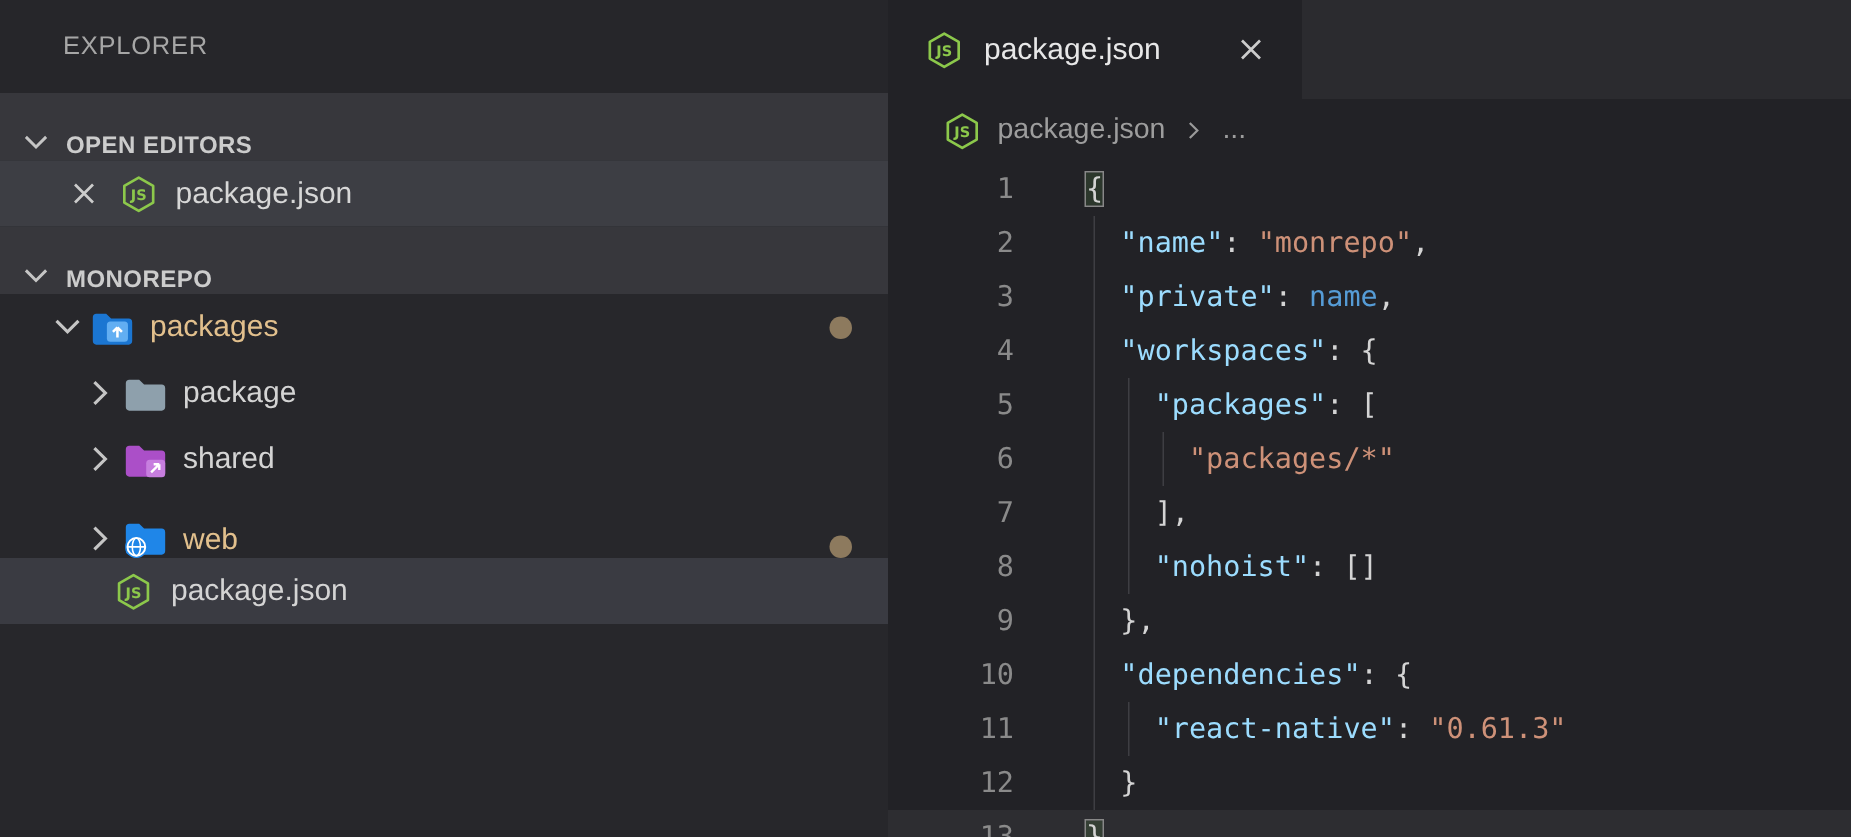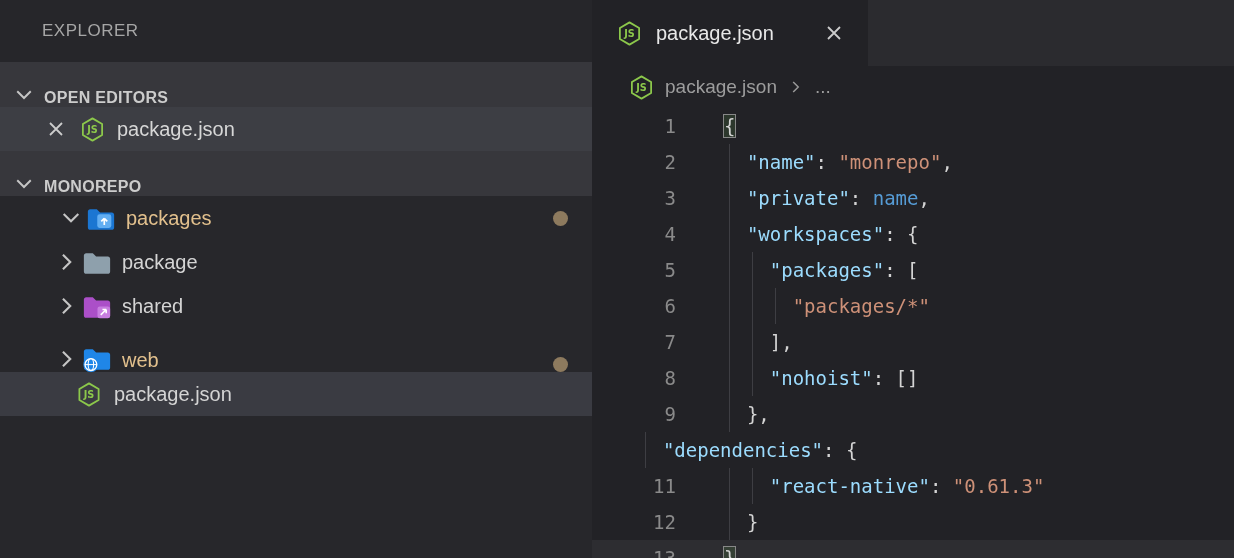--- a/index.html
+++ b/index.html
@@ -87,21 +87,21 @@
     <div class="section-header">
       <span class="hdr-chev">
           <svg viewBox="0 0 16 16">
             <path d="M3.5 5.5 8 10 12.5 5.5" fill="none" stroke="#C5C5C5" stroke-width="1.3"></path>
           </svg>
         </span>
       <span>MONOREPO</span>
     </div>
 
     <div class="tree">
-        <div class="tree-row" style="padding-left: 32px; margin-left: 26px;">
+        <div class="tree-row" style="padding-left: 32px;">
           <span class="chev">
             <svg viewBox="0 0 16 16">
               <path d="M3.5 5.5 8 10 12.5 5.5" fill="none" stroke="#C5C5C5" stroke-width="1.3"></path>
             </svg>
           </span>
           <span class="tree-icon">
             <svg viewBox="0 0 32 28">
               <path d="M2 6.5 C2 5 3 4 4.5 4 H11.5 L15 7.5 H27.5 C29 7.5 30 8.5 30 10 V23.5 C30 25 29 26 27.5 26 H4.5 C3 26 2 25 2 23.5 Z" fill="#1B76D2"></path>
               <rect x="12" y="9.5" width="15" height="14.5" rx="2.5" fill="#62AEF2"></rect>
               <path d="M19.5 21 V13.8 M19.5 13.8 l-3.2 3.2 M19.5 13.8 l3.2 3.2" fill="none" stroke="#ffffff" stroke-width="1.8"></path>
@@ -234,20 +234,21 @@
         </div>
         <div class="codeline">
           <span class="gutter">8</span>
           <span class="content"><span class="guide" style="left: 5px;"></span><span class="guide" style="left: 27.8px;"></span><span class="line-text"><span class="tok-punc">    </span><span class="tok-key">"nohoist"</span><span class="tok-punc">: []</span></span></span>
         </div>
         <div class="codeline">
           <span class="gutter">9</span>
           <span class="content"><span class="guide" style="left: 5px;"></span><span class="line-text"><span class="tok-punc">  },</span></span></span>
         </div>
         <div class="codeline">
+          <span class="gutter">10</span>
           <span class="content"><span class="guide" style="left: 5px;"></span><span class="line-text"><span class="tok-punc">  </span><span class="tok-key">"dependencies"</span><span class="tok-punc">: {</span></span></span>
         </div>
         <div class="codeline">
           <span class="gutter">11</span>
           <span class="content"><span class="guide" style="left: 5px;"></span><span class="guide" style="left: 27.8px;"></span><span class="line-text"><span class="tok-punc">    </span><span class="tok-key">"react-native"</span><span class="tok-punc">: </span><span class="tok-str">"0.61.3"</span></span></span>
         </div>
         <div class="codeline">
           <span class="gutter">12</span>
           <span class="content"><span class="guide" style="left: 5px;"></span><span class="line-text"><span class="tok-punc">  }</span></span></span>
         </div>

